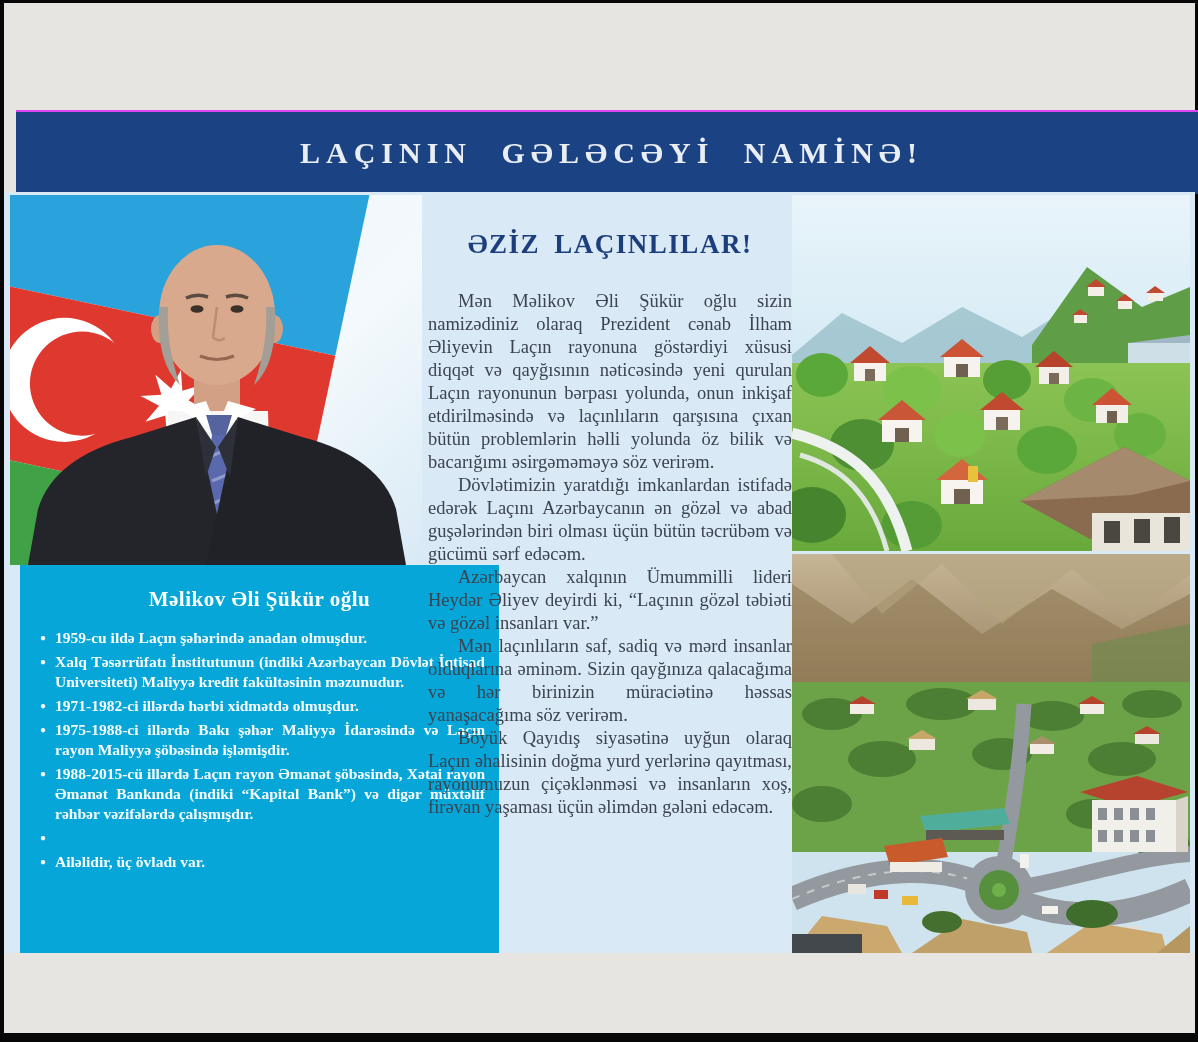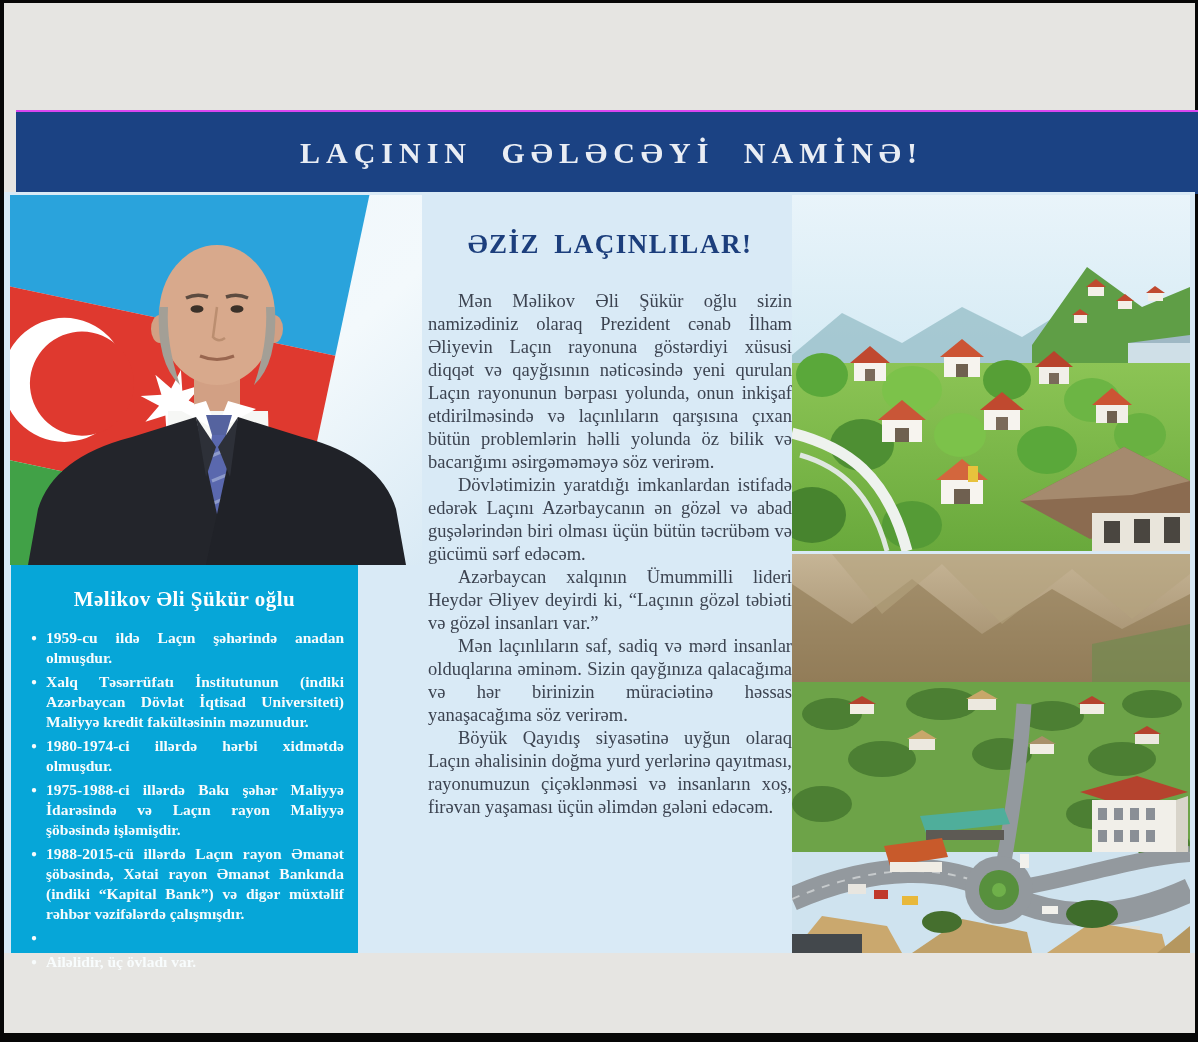--- a/index.html
+++ b/index.html
@@ -26,21 +26,21 @@
     background:#d9eaf6;
   }
   
   .portrait{
     position:absolute;left:6px;top:192px;width:412px;height:370px;
     overflow:hidden;background:linear-gradient(120deg,#e9f3fa 0%,#f2f8fc 55%,#dcebf6 100%);
   }
   .portrait svg{display:block;}
   
   .bio{
-    position:absolute;left:7px;top:562px;width:347px;height:388px;
+    position:absolute;left:16px;top:562px;width:479px;height:388px;
     background:#06a6d8;color:#ffffff;
   }
   .bio h2{
     margin:22px 10px 0 10px;text-align:center;font-size:21px;
     letter-spacing:.5px;color:#fdfefe;font-weight:bold;
   }
   .bio ul{
     list-style:none;margin:16px 14px 0 20px;padding:0;
     font-size:15.5px;line-height:20px;font-weight:bold;color:#f8fcfd;
   }
@@ -137,21 +137,21 @@
       <li>
           <span class="dot">●</span>
           <span>1959-cu ildə Laçın şəhərində anadan olmuşdur.</span>
         </li>
       <li>
           <span class="dot">●</span>
           <span>Xalq Təsərrüfatı İnstitutunun (indiki Azərbaycan Dövlət İqtisad Universiteti) Maliyyə kredit fakültəsinin məzunudur.</span>
         </li>
       <li>
           <span class="dot">●</span>
-          <span>1980-1974-ci illərdə hərbi xidmətdə olmuşdur.</span>
+          <span>1971-1982-ci illərdə hərbi xidmətdə olmuşdur.</span>
         </li>
       <li>
           <span class="dot">●</span>
           <span>1975-1988-ci illərdə Bakı şəhər Maliyyə İdarəsində və Laçın rayon Maliyyə şöbəsində işləmişdir.</span>
         </li>
       <li>
           <span class="dot">●</span>
           <span>1988-2015-cü illərdə Laçın rayon Əmanət şöbəsində, Xətai rayon Əmanət Bankında (indiki “Kapital Bank”) və digər müxtəlif rəhbər vəzifələrdə çalışmışdır.</span>
         </li>
       <li>

